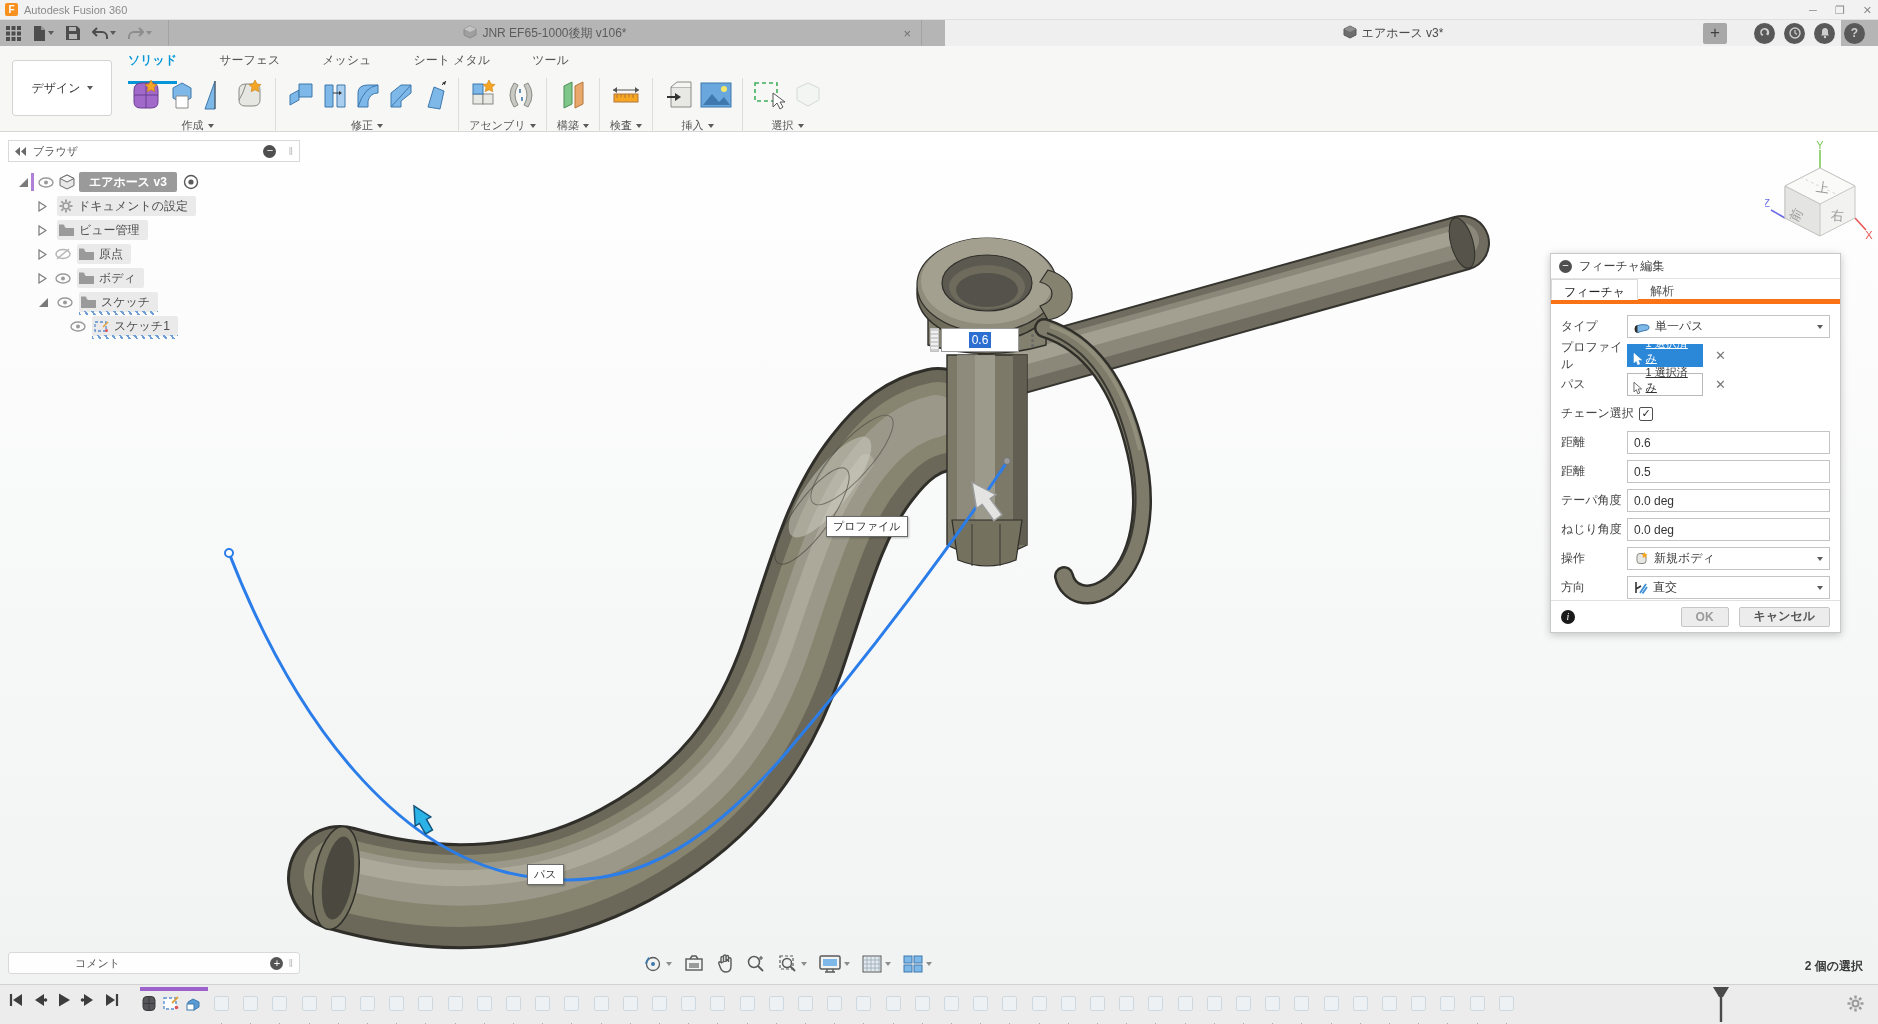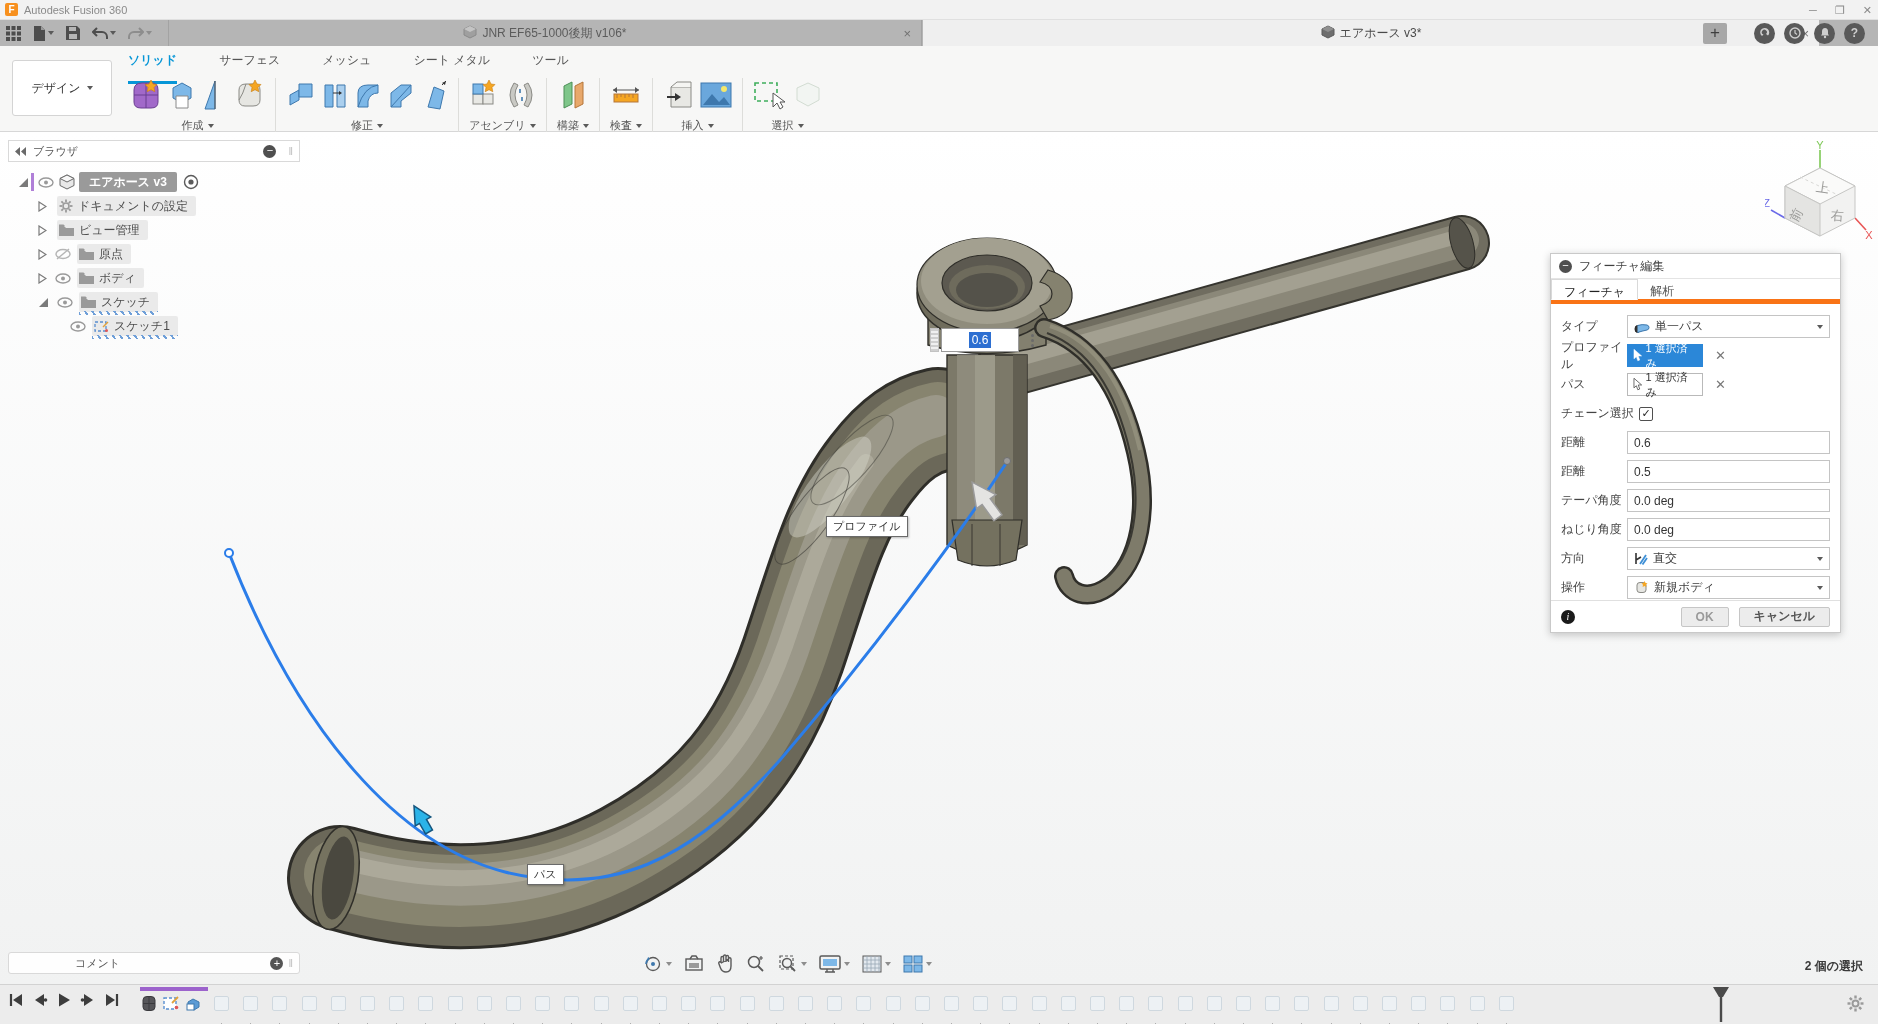--- a/index.html
+++ b/index.html
@@ -17,21 +17,21 @@
   
   .tabbar { position:absolute; left:0; top:20px; width:1878px; height:26px; background:#b5b5b5; }
   .appbar-icons { position:absolute; left:6px; top:0; height:26px; display:flex; align-items:center; gap:12px; }
   .appbar-icons .abtn { display:flex; align-items:center; gap:2px; }
   .caret-dn { width:0; height:0; border-left:3.5px solid transparent; border-right:3.5px solid transparent; border-top:4px solid #5a5a5a; }
   .caret-dn.lite { border-top-color:#8d8d8d; }
   .doc-tab { position:absolute; top:0; height:26px; display:flex; align-items:center; justify-content:center; font-size:12px; color:#5c5c5c; }
   .doc-tab .cube-ic { margin-right:5px; }
   .doc-tab .close-x { position:absolute; right:10px; color:#707070; font-size:13px; }
   .tab-inactive { left:168px; width:754px; background:#b5b5b5; border-left:1px solid #a3a3a3; border-right:1px solid #a3a3a3; }
-  .tab-active { left:923px; width:896px; background:#efefef; color:#4a4a4a; }
+  .tab-active { left:945px; width:896px; background:#efefef; color:#4a4a4a; }
   .newtab-btn { position:absolute; left:1703px; top:3px; width:24px; height:21px; background:#a8a8a8; color:#3f3f3f; font-size:17px; text-align:center; line-height:20px; border-radius:2px; }
   .tabbar-right { position:absolute; right:13px; top:2px; height:22px; display:flex; gap:9px; align-items:center; }
   .circ-ic { width:21px; height:21px; border-radius:50%; background:#595959; color:#cfcfcf; display:flex; align-items:center; justify-content:center; font-size:12px; font-weight:bold; }
 
   
   .ribbon { position:absolute; left:0; top:46px; width:1878px; height:86px; background:#f7f7f6; border-bottom:1px solid #d7d7d7; }
   .design-btn { position:absolute; left:12px; top:14px; width:100px; height:56px; background:#fff; border:1px solid #d4d4d4; border-radius:3px; display:flex; align-items:center; justify-content:center; gap:6px; font-size:12px; color:#333; }
   .ribbon-tabs { position:absolute; left:128px; top:6px; display:flex; gap:42px; font-size:12px; }
   .rtab { color:#555; padding-bottom:12px; white-space:nowrap; }
   .rtab.active { color:#0696d7; font-weight:bold; border-bottom:3px solid #0696d7; }
@@ -86,21 +86,21 @@
   .minus-circ { width:13px; height:13px; border-radius:50%; background:#4f4f4f; color:#fff; font-size:11px; line-height:11px; text-align:center; margin-right:7px; }
   .dlg-tabs { height:25px; display:flex; border-bottom:5px solid #f97316; }
   .dlg-tab { padding:4px 12px 0 12px; color:#555; }
   .dlg-tab.active { border:1px solid #d9d9d9; border-bottom:1px solid #fff; margin-bottom:-1px; background:#fff; color:#222; }
   .dlg-body { padding:8px 0 0 0; }
   .dlg-row { display:flex; align-items:center; height:29px; padding:0 10px; }
   .dlg-row .rlbl { width:66px; color:#444; flex:none; }
   .dd { flex:1; height:23px; border:1px solid #c4c4c4; background:#fff; display:flex; align-items:center; padding:0 6px; gap:5px; position:relative; }
   .dd .ddcaret { position:absolute; right:6px; }
   .txt-inp { flex:1; height:23px; border:1px solid #c4c4c4; background:#fff; padding:0 6px; font-size:12px; font-family:inherit; color:#333; }
-  .sel-btn { height:23px; width:76px; display:flex; align-items:center; gap:3px; padding:0 5px; font-size:11px; }
+  .sel-btn { height:23px; width:76px; display:flex; align-items:flex-end; gap:3px; padding:0 5px; font-size:11px;text-decoration:underline; }
   .sel-btn.blue { background:#2b87d8; border:1px solid #2b87d8; color:#fff; }
   .sel-btn.white { background:#fff; border:1px solid #b9b9b9; color:#333; }
   .clear-x { margin-left:12px; color:#777; font-size:13px; font-weight:bold; }
   .chk { width:14px; height:14px; border:1.5px solid #4f4f4f; border-radius:2px; display:flex; align-items:center; justify-content:center; font-size:11px; color:#222; font-weight:bold; background:#fff; }
   .dlg-footer { position:absolute; left:0; bottom:0; width:100%; height:32px; border-top:1px solid #e0e0e0; display:flex; align-items:center; padding:0 10px; }
   .info-circ { width:14px; height:14px; border-radius:50%; background:#1a1a1a; color:#fff; font-size:10px; line-height:14px; text-align:center; font-style:italic; font-family:"Liberation Serif",serif; }
   .btn { height:20px; padding:0 14px; background:#ececec; border:1px solid #c6c6c6; border-radius:2px; font-size:12px; display:flex; align-items:center;font-weight:bold; }
   .btn.ok { margin-left:auto; color:#9a9a9a; }
   .btn.cancel { margin-left:10px; color:#555; }
 
@@ -764,39 +764,39 @@
         <span class="rlbl">テーパ角度</span>
         <input class="txt-inp" value="0.0 deg" style="">
       </div>
 
       <div class="dlg-row">
         <span class="rlbl">ねじり角度</span>
         <input class="txt-inp" value="0.0 deg" style="">
       </div>
 
       <div class="dlg-row">
+        <span class="rlbl">操作</span>
+        <span class="dd">
+          <svg width="15" height="15" viewBox="0 0 15 15">
+              <path d="M3 5 Q3 2.5 6 2.5 H9 Q12 2.5 12 5 V10 Q12 12.5 9 12.5 H6 Q3 12.5 3 10 Z" fill="#e6e6e2" stroke="#8a8a85"></path>
+              <path d="M10.5 1 l1 2 2 .3 -1.5 1.5 .4 2.1 -1.9 -1 -1.9 1 .4 -2.1 -1.5 -1.5 2 -.3 z" fill="#f5a623"></path>
+            </svg>
+          <span>新規ボディ</span>
+          <span class="ddcaret caret-dn"></span>
+        </span>
+      </div>
+
+      <div class="dlg-row">
         <span class="rlbl">方向</span>
         <span class="dd">
           <svg width="14" height="13" viewBox="0 0 14 13">
               <path d="M2 1 V12 M2 8 L7 5" stroke="#333" stroke-width="1.6" fill="none"></path>
               <path d="M6 12 L12 3 M8.5 12.5 L13 6" stroke="#3e8fd6" stroke-width="1.8" fill="none"></path>
             </svg>
           <span>直交</span>
-          <span class="ddcaret caret-dn"></span>
-        </span>
-      </div>
-
-      <div class="dlg-row">
-        <span class="rlbl">操作</span>
-        <span class="dd">
-          <svg width="15" height="15" viewBox="0 0 15 15">
-              <path d="M3 5 Q3 2.5 6 2.5 H9 Q12 2.5 12 5 V10 Q12 12.5 9 12.5 H6 Q3 12.5 3 10 Z" fill="#e6e6e2" stroke="#8a8a85"></path>
-              <path d="M10.5 1 l1 2 2 .3 -1.5 1.5 .4 2.1 -1.9 -1 -1.9 1 .4 -2.1 -1.5 -1.5 2 -.3 z" fill="#f5a623"></path>
-            </svg>
-          <span>新規ボディ</span>
           <span class="ddcaret caret-dn"></span>
         </span>
       </div>
     </div>
     <div class="dlg-footer">
       <span class="info-circ">i</span>
       <span class="btn ok">OK</span>
       <span class="btn cancel">キャンセル</span>
     </div>
   </div>

